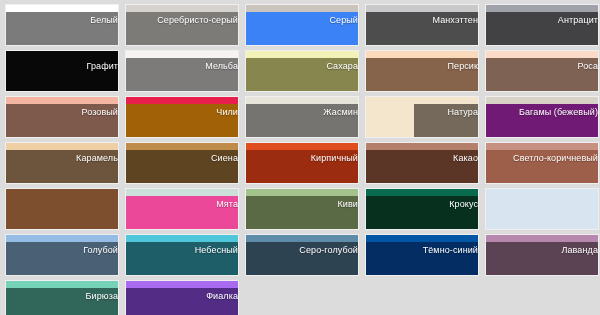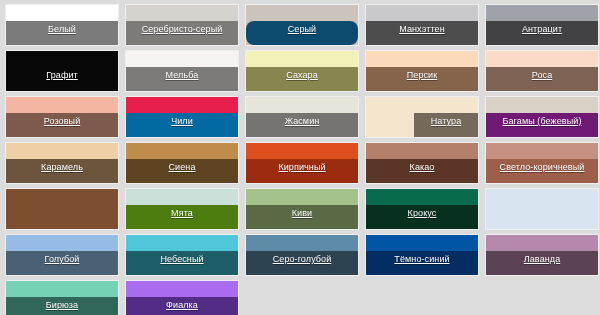--- a/index.html
+++ b/index.html
@@ -29,47 +29,46 @@
     justify-content: flex-end;
     overflow: hidden;
     box-shadow: 0 0 0 1px rgba(255,255,255,0.55);
   }
   .swatch-color {
     position: absolute;
     top: 0; left: 0; right: 0; bottom: 0;
   }
   .swatch-label {
     position: relative;
-    height: 24px;
+    height: 33px;
     line-height: 17px;
-    text-align: center;
+    text-align: right;
     color: #ffffff;
     font-size: 9px;
     letter-spacing: 0.1px;
     white-space: nowrap;
     overflow: hidden;
     text-shadow: 0 1px 1px rgba(0,0,0,0.35);
-    text-decoration: underline;
   }
 </style>
 </head>
 <body style="background: rgb(220, 220, 220);">
 
 <div id="palette-grid" style="grid-template-columns: repeat(5, 112px);">
     <div class="swatch">
       <div class="swatch-color" style="background: rgb(255, 255, 255);"></div>
       <div class="swatch-label" style="background: rgb(123, 123, 123);">Белый</div>
     </div>
     <div class="swatch">
       <div class="swatch-color" style="background: rgb(214, 210, 206);"></div>
       <div class="swatch-label" style="background: rgb(125, 123, 120);">Серебристо-серый</div>
     </div>
     <div class="swatch">
       <div class="swatch-color" style="background: rgb(203, 196, 188);"></div>
-      <div class="swatch-label" style="background: #0c4a6e; border-radius: 8px;">Серый</div>
+      <div class="swatch-label" style="background: #3b82f6;">Серый</div>
     </div>
     <div class="swatch">
       <div class="swatch-color" style="background: rgb(201, 201, 203);"></div>
       <div class="swatch-label" style="background: rgb(77, 77, 77);">Манхэттен</div>
     </div>
     <div class="swatch">
       <div class="swatch-color" style="background: rgb(160, 162, 169);"></div>
       <div class="swatch-label" style="background: rgb(66, 66, 68);">Антрацит</div>
     </div>
     <div class="swatch">
@@ -91,21 +90,21 @@
     <div class="swatch">
       <div class="swatch-color" style="background: rgb(251, 218, 199);"></div>
       <div class="swatch-label" style="background: rgb(126, 98, 83);">Роса</div>
     </div>
     <div class="swatch">
       <div class="swatch-color" style="background: rgb(245, 181, 163);"></div>
       <div class="swatch-label" style="background: rgb(125, 90, 76);">Розовый</div>
     </div>
     <div class="swatch">
       <div class="swatch-color" style="background: rgb(232, 30, 76);"></div>
-      <div class="swatch-label" style="background: #0369a1;">Чили</div>
+      <div class="swatch-label" style="background: #a16207;">Чили</div>
     </div>
     <div class="swatch">
       <div class="swatch-color" style="background: rgb(231, 228, 218);"></div>
       <div class="swatch-label" style="background: rgb(118, 116, 113);">Жасмин</div>
     </div>
     <div class="swatch">
       <div class="swatch-color" style="background: rgb(244, 230, 205);"></div>
       <div class="swatch-label" style="background: rgb(116, 105, 90); margin-left: 48px;">Натура</div>
     </div>
     <div class="swatch">
@@ -130,21 +129,21 @@
     </div>
     <div class="swatch">
       <div class="swatch-color" style="background: rgb(198, 145, 128);"></div>
       <div class="swatch-label" style="background: rgb(158, 95, 74);">Светло-коричневый</div>
     </div>
     <div class="swatch">
       <div class="swatch-color" style="background: rgb(126, 79, 47);"></div>
     </div>
     <div class="swatch">
       <div class="swatch-color" style="background: rgb(204, 224, 218);"></div>
-      <div class="swatch-label" style="background: #4d7c0f;">Мята</div>
+      <div class="swatch-label" style="background: #ec4899;">Мята</div>
     </div>
     <div class="swatch">
       <div class="swatch-color" style="background: rgb(164, 194, 140);"></div>
       <div class="swatch-label" style="background: rgb(90, 106, 69);">Киви</div>
     </div>
     <div class="swatch">
       <div class="swatch-color" style="background: rgb(8, 107, 77);"></div>
       <div class="swatch-label" style="background: rgb(7, 48, 31);">Крокус</div>
     </div>
     <div class="swatch">

